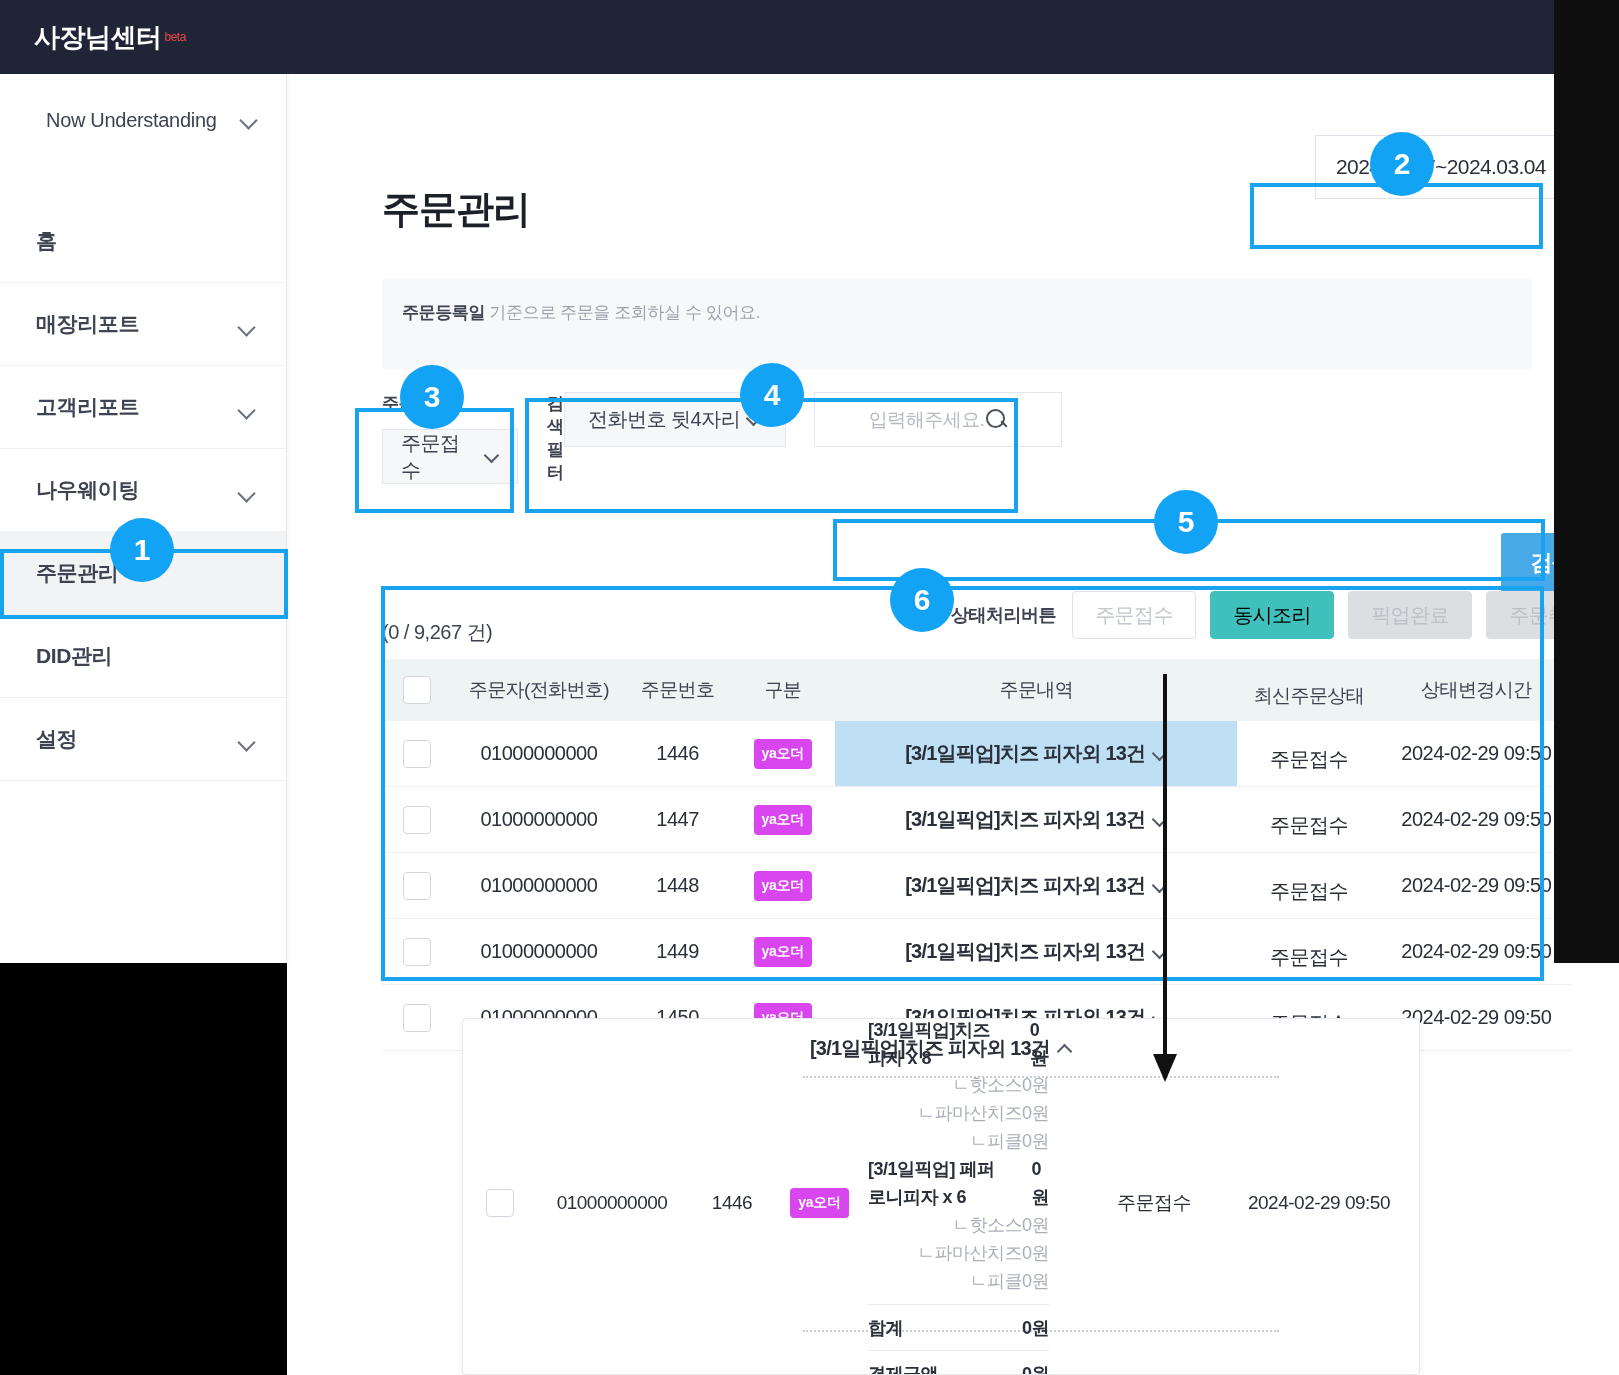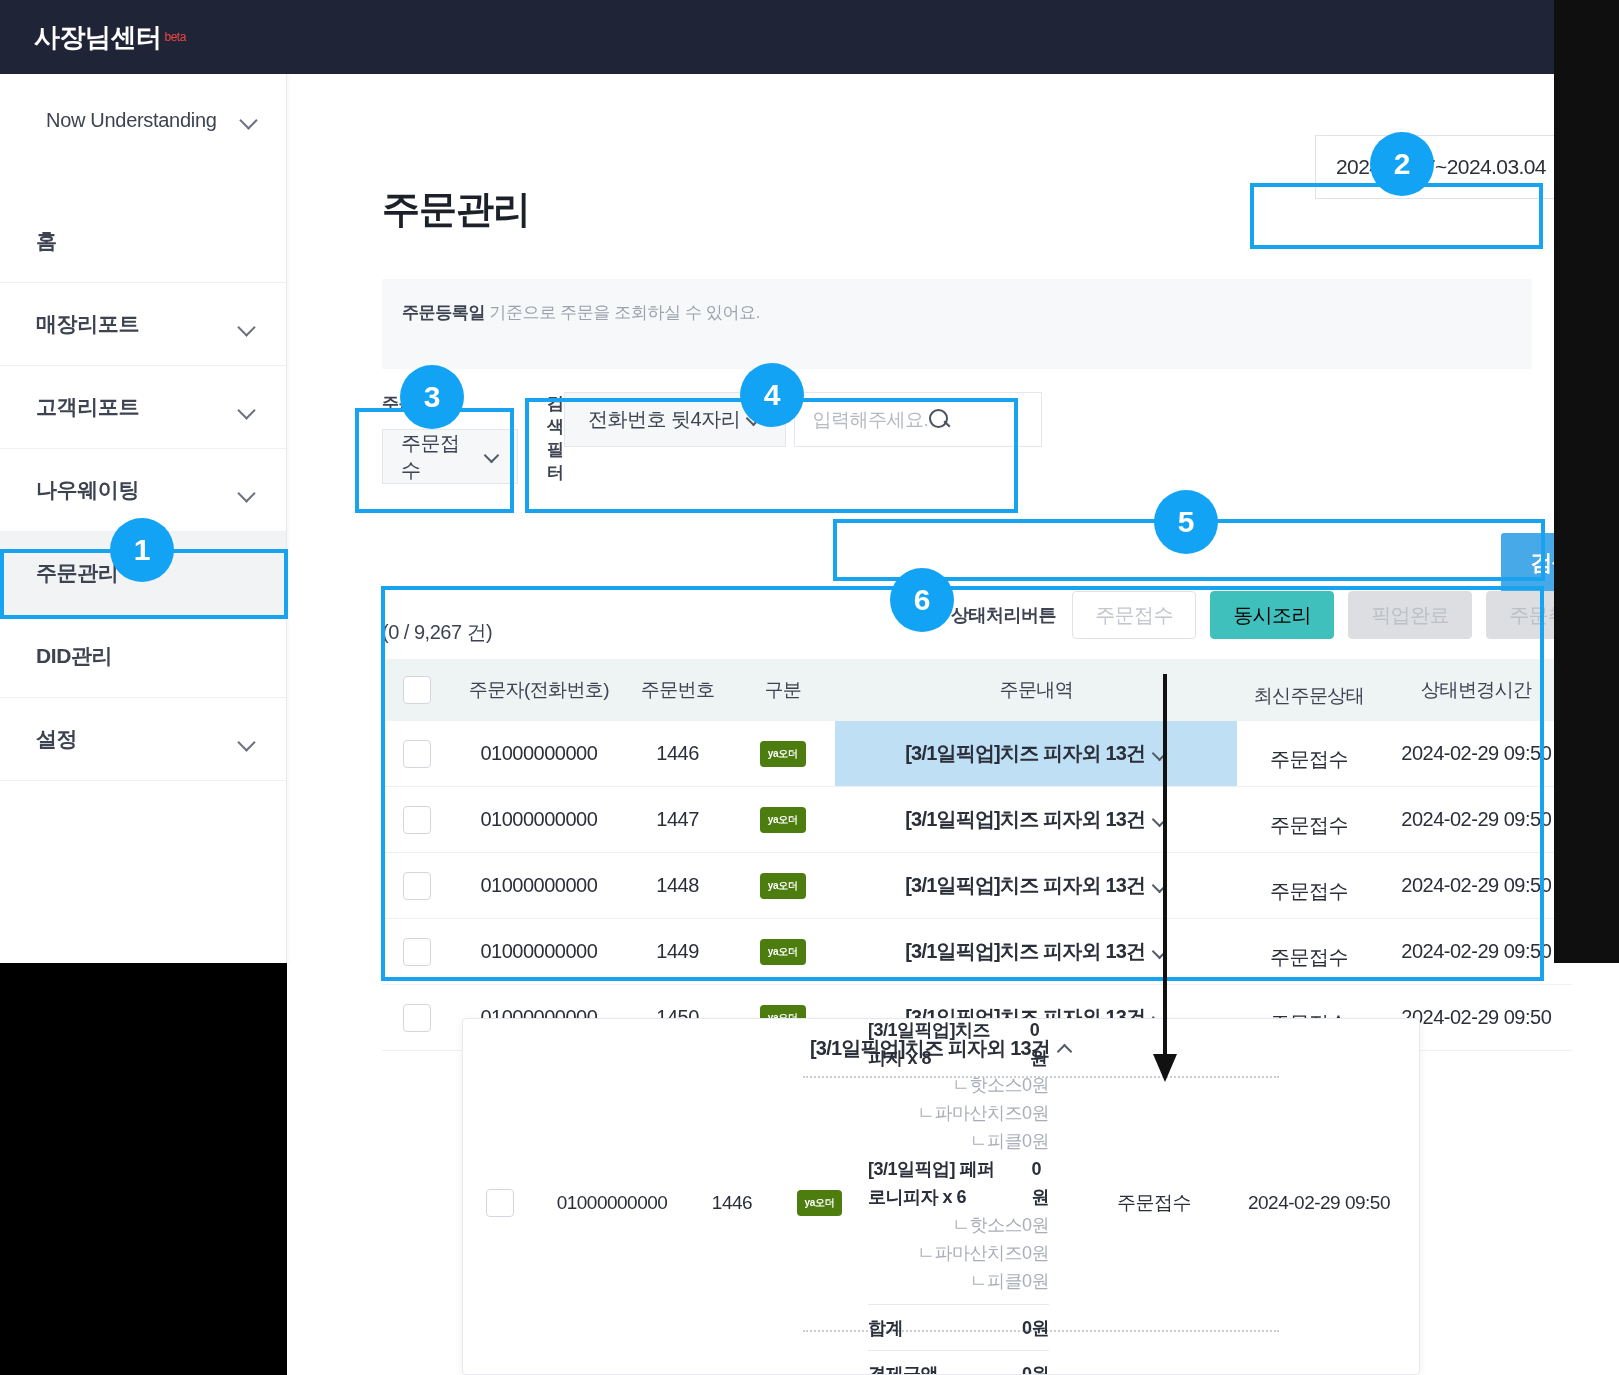--- a/index.html
+++ b/index.html
@@ -124,25 +124,25 @@
     width:13px; height:13px; position:relative; flex:none; margin-left:2px;
   }
   .select .caret::before{
     content:""; position:absolute; left:0; top:0;
     width:9px;height:9px;border-right:2px solid #545b68;border-bottom:2px solid #545b68;
     transform:rotate(45deg);
   }
   #fg-status { left: 0; width: 136px; }
   #fg-status .select { width:136px; }
   #fg-search { left: 165px; width: 482px; display:flex; }
-  .search-wrap { display:flex; gap: 8px; }
+  .search-wrap { display:flex; gap: 28px; }
   #sel-searchtype { width: 222px; }
   .search-input {
     width: 248px; height:55px; border:1px solid #e3e6ea; background:#fff;
-    display:flex; align-items:center; justify-content:flex-start; padding:0 16px 0 18px;
+    display:flex; align-items:center; justify-content:center; padding:0 16px 0 18px;
   }
   .search-input span { font-size:19px; color:#b5bac3; letter-spacing:-0.5px; }
   .mag { width:24px;height:24px;position:relative;flex:none; }
   .mag::before{content:"";position:absolute;left:1px;top:1px;width:15px;height:15px;border:2px solid #4b515d;border-radius:50%;}
   .mag::after{content:"";position:absolute;left:15px;top:15px;width:8px;height:2px;background:#4b515d;transform:rotate(45deg);}
 
   .btn-search {
     position:absolute; right: 9px; top: 141px;
     width: 102px; height:60px; background:#47a9e8; color:#fff;
     font-size:22px; font-weight:600; letter-spacing:-0.5px;
@@ -188,21 +188,21 @@
   .c-detail{ width: 420px; display:flex; align-items:center; justify-content:center; gap:8px; height:100%;}
   .c-status{ width: 150px; text-align:center;margin-top:12px; }
   .c-time { width: 200px; text-align:center; }
   .thead .c-detail { justify-content:center; }
 
   .chkbox {
     width:28px;height:28px;border:1px solid #d3d7dd;background:#fff;border-radius:4px;
     cursor:pointer; flex:none;
   }
   .badge-ya {
-    background:#4d7c0f; color:#fff; font-size:10px; font-weight:700;
+    background:#d946ef; color:#fff; font-size:14px; font-weight:700;
     padding: 6px 8px; border-radius:4px; letter-spacing:-0.3px;
   }
   .detail-link { font-size:20px; font-weight:700; color:#2a2f3a; letter-spacing:-0.8px; cursor:pointer;}
   .caret-sm { width:14px;height:14px;position:relative;flex:none; }
   .caret-sm::before{
     content:"";position:absolute;left:1px;top:1px;width:9px;height:9px;
     border-right:2px solid #555c68;border-bottom:2px solid #555c68;transform:rotate(45deg);
   }
   .caret-up::before{ transform:rotate(-135deg); top:4px;}
   .trow.highlight-cell .c-detail { background:#bfdff5; }

